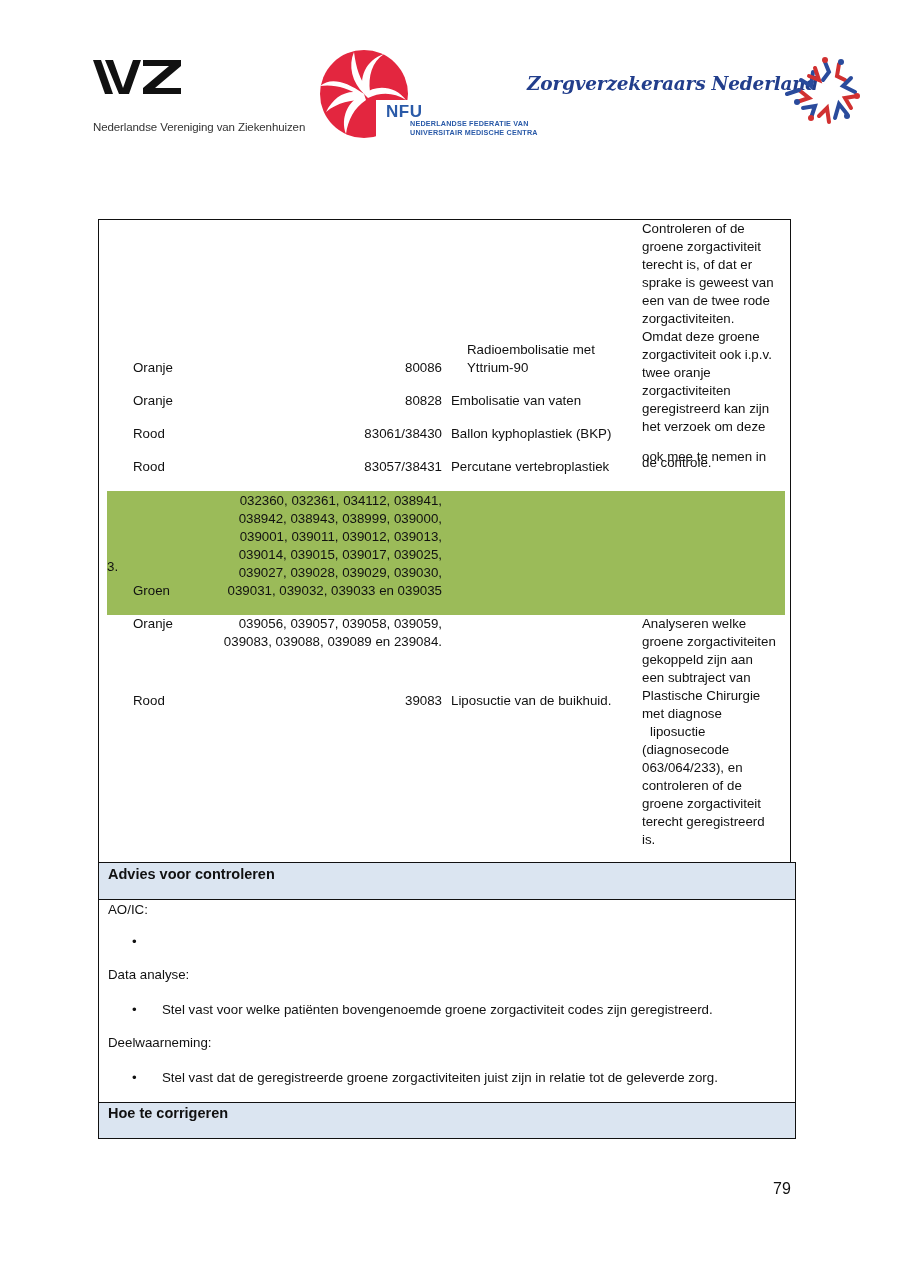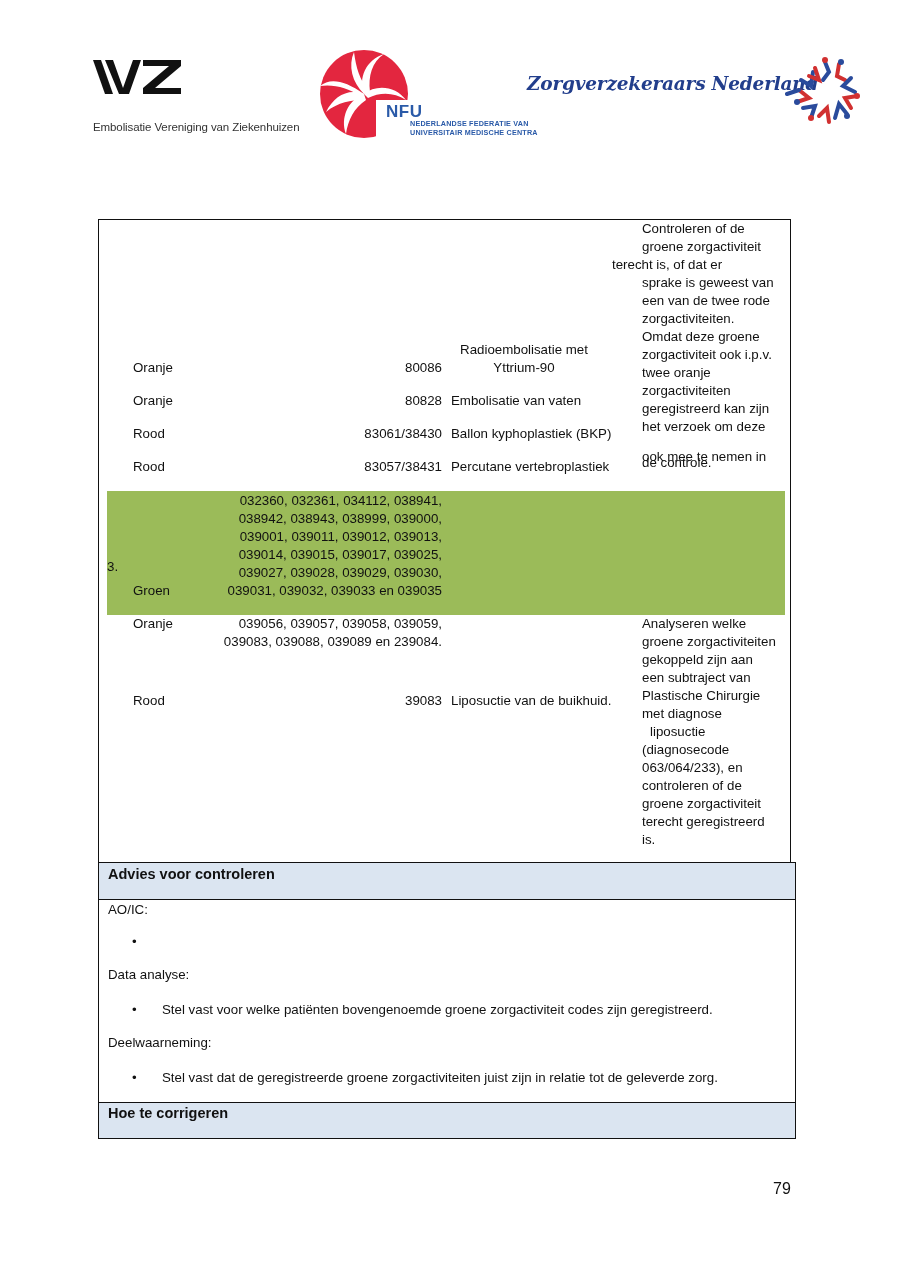--- a/index.html
+++ b/index.html
@@ -58,21 +58,21 @@
   </style>
 </head>
 <body>
 
 <div class="logo-nvz">
   <svg class="nvz-mark" viewBox="0 0 92 34">
     <polygon points="0,0 8,0 20,34 12,34" fill="#111"></polygon>
     <polygon points="12,0 20,0 30,28 40,0 48,0 36,34 26,34" fill="#111"></polygon>
     <polygon points="50,0 88,0 88,6 62,28 88,28 88,34 50,34 50,28 76,6 50,6" fill="#111"></polygon>
   </svg>
-  <div class="nvz-caption">Embolisatie Vereniging van Ziekenhuizen</div>
+  <div class="nvz-caption">Nederlandse Vereniging van Ziekenhuizen</div>
 </div>
 
 <div class="logo-nfu">
   <svg class="nfu-swirl" viewBox="0 0 92 92">
     <circle cx="46" cy="46" r="44" fill="#e3263f"></circle>
     <g fill="#ffffff">
       <path d="M46 46 C 40 30, 48 12, 66 6 C 54 14, 50 28, 52 44 Z"></path>
       <path d="M46 46 C 58 36, 78 38, 88 52 C 76 44, 62 44, 50 50 Z"></path>
       <path d="M46 46 C 30 40, 16 48, 8 64 C 20 54, 34 52, 44 52 Z"></path>
       <path d="M46 46 C 34 34, 30 18, 36 4 C 38 20, 42 32, 50 42 Z"></path>
@@ -112,38 +112,38 @@
         <circle cx="62" cy="60" r="3"></circle>
         <circle cx="12" cy="46" r="3"></circle>
       </g>
   </svg>
 </div>
 
 <div class="table-upper">
 
   <div class="cell" style="left:34px; top:139px;">Oranje</div>
   <div class="cell right" style="left:200px; width:143px; top:139px;">80086</div>
-  <div class="cell wrap" style="left:340px; width:170px; top:121px;text-align:center;">Radioembolisatie met Yttrium-90</div>
+  <div class="cell wrap" style="left:368px; width:170px; top:121px;">Radioembolisatie met Yttrium-90</div>
 
   <div class="cell" style="left:34px; top:172px;">Oranje</div>
   <div class="cell right" style="left:200px; width:143px; top:172px;">80828</div>
   <div class="cell" style="left:352px; top:172px;">Embolisatie van vaten</div>
 
   <div class="cell" style="left:34px; top:205px;">Rood</div>
   <div class="cell right" style="left:200px; width:143px; top:205px;">83061/38430</div>
   <div class="cell" style="left:352px; top:205px;">Ballon kyphoplastiek (BKP)</div>
 
   <div class="cell" style="left:34px; top:238px;">Rood</div>
   <div class="cell right" style="left:200px; width:143px; top:238px;">83057/38431</div>
   <div class="cell" style="left:352px; top:238px;">Percutane vertebroplastiek</div>
 
   <div>
     <div class="cell" style="left:543px; top:0px;">Controleren of de</div>
     <div class="cell" style="left:543px; top:18px;">groene zorgactiviteit</div>
-    <div class="cell" style="left:513px; top:36px;">terecht is, of dat er</div>
+    <div class="cell" style="left:543px; top:36px;">terecht is, of dat er</div>
     <div class="cell" style="left:543px; top:54px;">sprake is geweest van</div>
     <div class="cell" style="left:543px; top:72px;">een van de twee rode</div>
     <div class="cell" style="left:543px; top:90px;">zorgactiviteiten.</div>
     <div class="cell" style="left:543px; top:108px;">Omdat deze groene</div>
     <div class="cell" style="left:543px; top:126px;">zorgactiviteit ook i.p.v.</div>
     <div class="cell" style="left:543px; top:144px;">twee oranje</div>
     <div class="cell" style="left:543px; top:162px;">zorgactiviteiten</div>
     <div class="cell" style="left:543px; top:180px;">geregistreerd kan zijn</div>
     <div class="cell" style="left:543px; top:198px;">het verzoek om deze</div>
     <div class="cell" style="left:543px; top:228px;text-align:center;">ook mee te nemen in</div>

